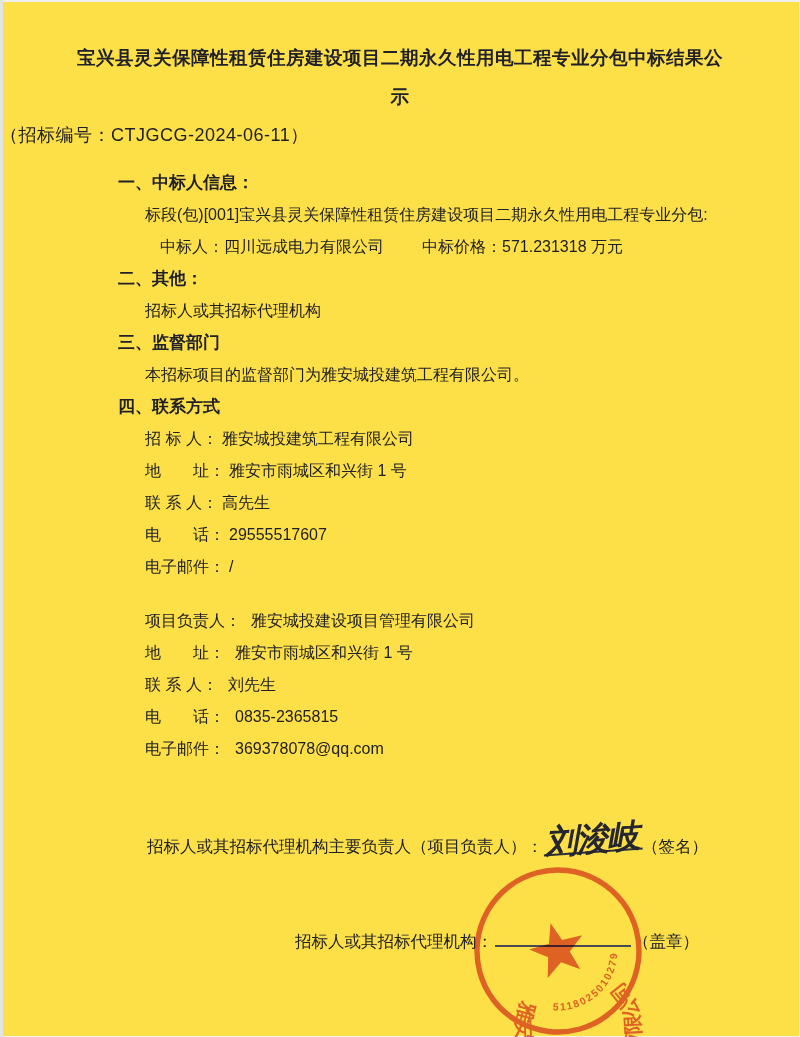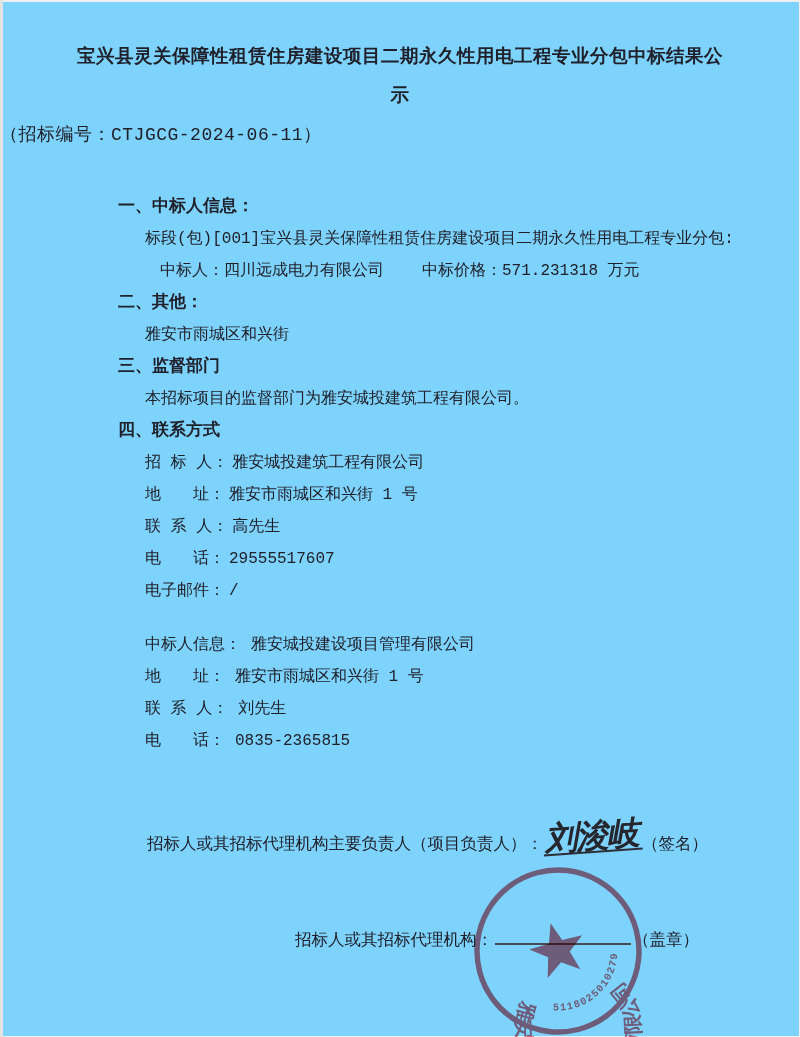--- a/index.html
+++ b/index.html
@@ -1,42 +1,42 @@
 <!DOCTYPE html>
 <html><head>
 <meta charset="utf-8">
 <style>
   html,body{margin:0;padding:0;background:#ffffff;}
   .page{
     position:relative;
     width:800px;height:1037px;
     margin:0;
-    background:#7dd3fc;
+    background:#fde047;
     color:#20202a;
-    font-family:Liberation Mono, monospace;
+    font-family:Liberation Sans, sans-serif;
     overflow:hidden;
     box-shadow: inset 3px 0 0 #e3e3e3, inset 0 2px 0 #efefef, inset -1px 0 0 #f0f0f0, inset 0 -1px 0 #f0f0f0;
   }
   .title{
     margin:38px 58px 0;
     text-align:center;
     font-size:18.5px;
     font-weight:bold;
     line-height:39px;
     letter-spacing:.5px;
   }
   .tender-no{
     text-align:left;
     font-size:18px;
     line-height:39px;
     font-weight:500;
     letter-spacing:.5px;
   }
   .content{
-    margin:36px 40px 0 118px;
+    margin:12px 40px 0 118px;
     font-size:16px;
   }
   .sec-heading{
     font-weight:bold;
     font-size:17px;
     line-height:32px;
   }
   .line{line-height:32px;}
   .ind1{margin-left:27px;}
   .ind2{margin-left:42px;}
@@ -97,21 +97,21 @@
 
   <div class="content">
 
     <div class="sec-heading">一、中标人信息：</div>
     <div class="line ind1">标段(包)[001]宝兴县灵关保障性租赁住房建设项目二期永久性用电工程专业分包:</div>
     <div class="line ind2">
       <span>中标人：四川远成电力有限公司</span><span class="price">中标价格：571.231318 万元</span>
     </div>
 
     <div class="sec-heading">二、其他：</div>
-    <div class="line ind1">雅安市雨城区和兴街</div>
+    <div class="line ind1">招标人或其招标代理机构</div>
 
     <div class="sec-heading">三、监督部门</div>
     <div class="line ind1">本招标项目的监督部门为雅安城投建筑工程有限公司。</div>
 
     <div class="sec-heading">四、联系方式</div>
 
     <div>
       <div class="line ind1">
         <span>招 标 人：</span><span class="val">雅安城投建筑工程有限公司</span>
       </div>
@@ -124,30 +124,33 @@
       <div class="line ind1">
         <span>电　　话：</span><span class="val">29555517607</span>
       </div>
       <div class="line ind1">
         <span>电子邮件：</span><span class="val">/</span>
       </div>
     </div>
 
     <div class="agency-block">
       <div class="line ind1">
-        <span>中标人信息：</span><span class="val-gap">雅安城投建设项目管理有限公司</span>
+        <span>项目负责人：</span><span class="val-gap">雅安城投建设项目管理有限公司</span>
       </div>
       <div class="line ind1">
         <span>地　　址：</span><span class="val-gap">雅安市雨城区和兴街 1 号</span>
       </div>
       <div class="line ind1">
         <span>联 系 人：</span><span class="val-gap">刘先生</span>
       </div>
       <div class="line ind1">
         <span>电　　话：</span><span class="val-gap">0835-2365815</span>
+      </div>
+      <div class="line ind1">
+        <span>电子邮件：</span><span class="val-gap">369378078@qq.com</span>
       </div>
     </div>
 
   </div>
 
   <div class="footer-line sig-line">
     <span>招标人或其招标代理机构主要负责人（项目负责人）：</span><span class="signature">刘浚岐</span><span>（签名）</span>
   </div>
 
   <div class="footer-line org-line">

